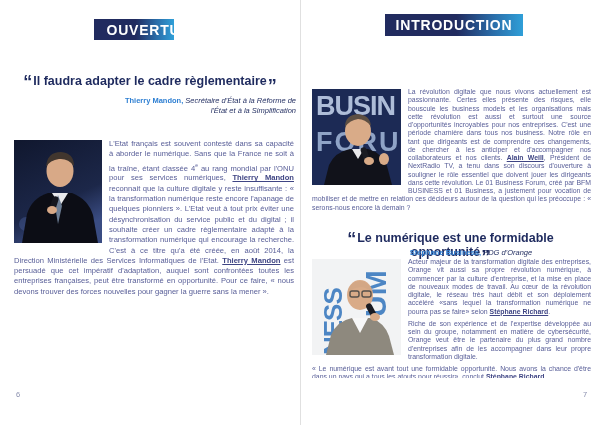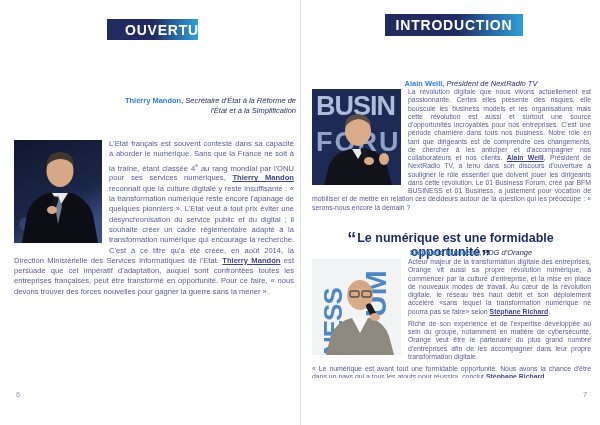--- a/index.html
+++ b/index.html
@@ -6,21 +6,21 @@
   html,body { width:600px; height:425px; }
   body { font-family:"Liberation Sans", sans-serif; background:#ffffff; position:relative; }
   .spread { position:relative; width:600px; height:425px; background:#fff; overflow:hidden; }
   .page { position:absolute; top:0; width:300px; height:425px; background:#fff; }
   .page-left { left:0; }
   .page-right { left:300px; border-left:1px solid #e0e0e0; }
 
   .header-band { position:absolute; height:21px; display:flex; align-items:center; justify-content:center;
     background:linear-gradient(90deg,#212b5f 0%, #212b5f 52%, #2a6ca8 78%, #2f9fd8 100%);
     color:#ffffff; font-weight:bold; font-size:14px; letter-spacing:0.8px; }
-  .hb-left { left:107px; top:19px; width:91px;padding-left:40px; }
+  .hb-left { left:94px; top:19px; width:80px;padding-left:40px; }
   .hb-right { left:84px; top:14px; width:138px; height:22px; }
 
   .quote-title { position:absolute; left:6px; right:6px; text-align:center;
     color:#1e2a5e; font-weight:bold; font-size:12.5px; line-height:14px; }
   .qmark { font-size:18px; font-weight:bold; color:#1e2a5e; line-height:0; }
   .qo { position:relative; top:3px; margin-right:1px; }
   .qc { position:relative; top:7px; margin-left:1px; }
 
   .attribution { position:absolute; text-align:center; font-size:7.5px; line-height:9.5px; color:#1e2a5e; }
   .attribution .speaker-name { color:#2e7fd2; font-weight:bold; font-style:normal; }
@@ -47,20 +47,23 @@
 <body>
 
 <div class="spread">
 
   <div class="page page-left">
 
     <div class="header-band hb-left">
       <span>OUVERTURE</span>
     </div>
 
+    <div class="quote-title" style="top:74px;">
+      <span class="qmark qo">“</span><span>Il faudra adapter le cadre règlementaire</span><span class="qmark qc">”</span>
+    </div>
 
     <div class="attribution" style="left:118px; top:96px; width:178px;text-align:right;">
       <span class="speaker-name">Thierry Mandon,</span><span class="speaker-role"> Secrétaire d'État à la Réforme de l'État et à la Simplification</span>
     </div>
 
     <div class="body-block body-left">
       <svg class="photo photo-mandon" viewBox="0 0 88 103" xmlns="http://www.w3.org/2000/svg">
         <defs>
           <linearGradient id="bgM" x1="0" y1="0" x2="0.4" y2="1">
             <stop offset="0" stop-color="#10172e"></stop>
@@ -85,23 +88,20 @@
     <div class="page-number pn-left">6</div>
   </div>
 
   <div class="page page-right">
 
     <div class="header-band hb-right">
       <span>INTRODUCTION</span>
     </div>
 
 
-    <div class="attribution" style="left:45px; top:79px; width:250px;">
-      <span class="speaker-name">Alain Weill,</span><span class="speaker-role"> Président de NextRadio TV</span>
-    </div>
 
     <div class="body-block body-right-1">
       <svg class="photo photo-weill" viewBox="0 0 89 96" xmlns="http://www.w3.org/2000/svg">
         <rect width="89" height="96" fill="#1c2a55"></rect>
         <text x="4" y="26" font-family="Liberation Sans, sans-serif" font-size="27" font-weight="bold" fill="#aebdd8" letter-spacing="-1">BUSIN</text>
         <text x="4" y="62" font-family="Liberation Sans, sans-serif" font-size="27" font-weight="bold" fill="#8fa3c6" letter-spacing="2">FORU</text>
         <path d="M12,96 L17,76 Q23,63 38,60 L56,60 Q70,64 75,77 L80,96 Z" fill="#11121a"></path>
         <path d="M40,60 L46,70 L52,60 Z" fill="#e8e8ea"></path>
         <ellipse cx="46" cy="42" rx="13" ry="15" fill="#d9ab88"></ellipse>
         <path d="M33,38 Q33,26 46,25 Q58,26 59,37 Q53,30 46,30 Q38,31 33,38 Z" fill="#5d4f43"></path>

